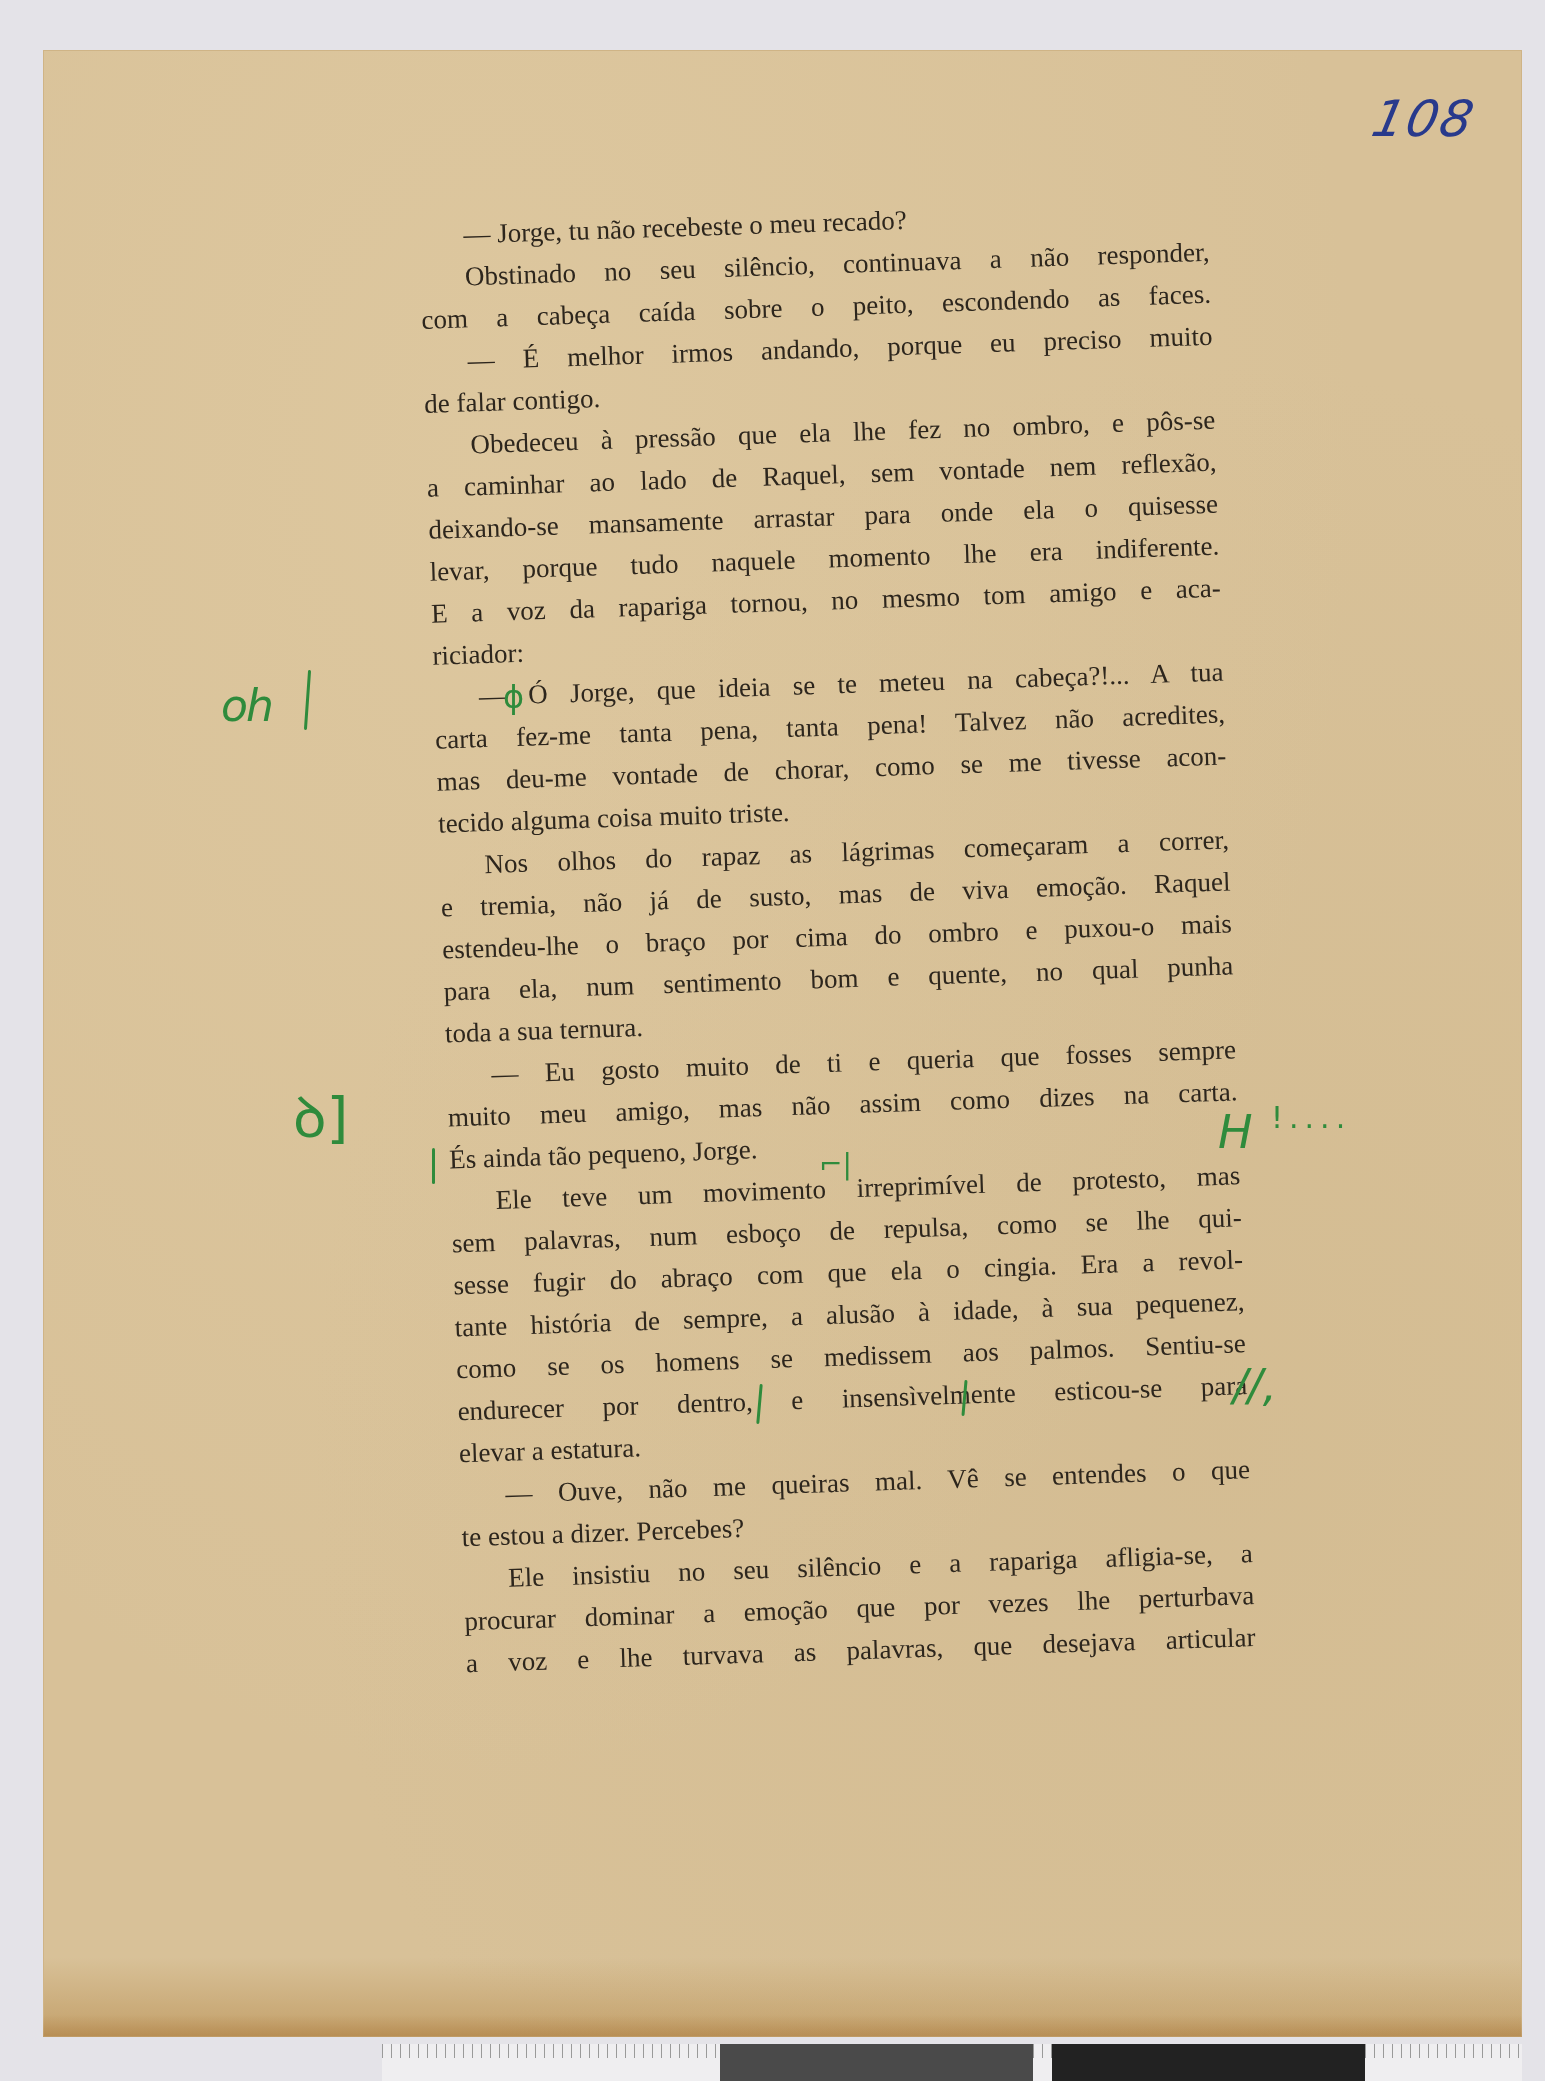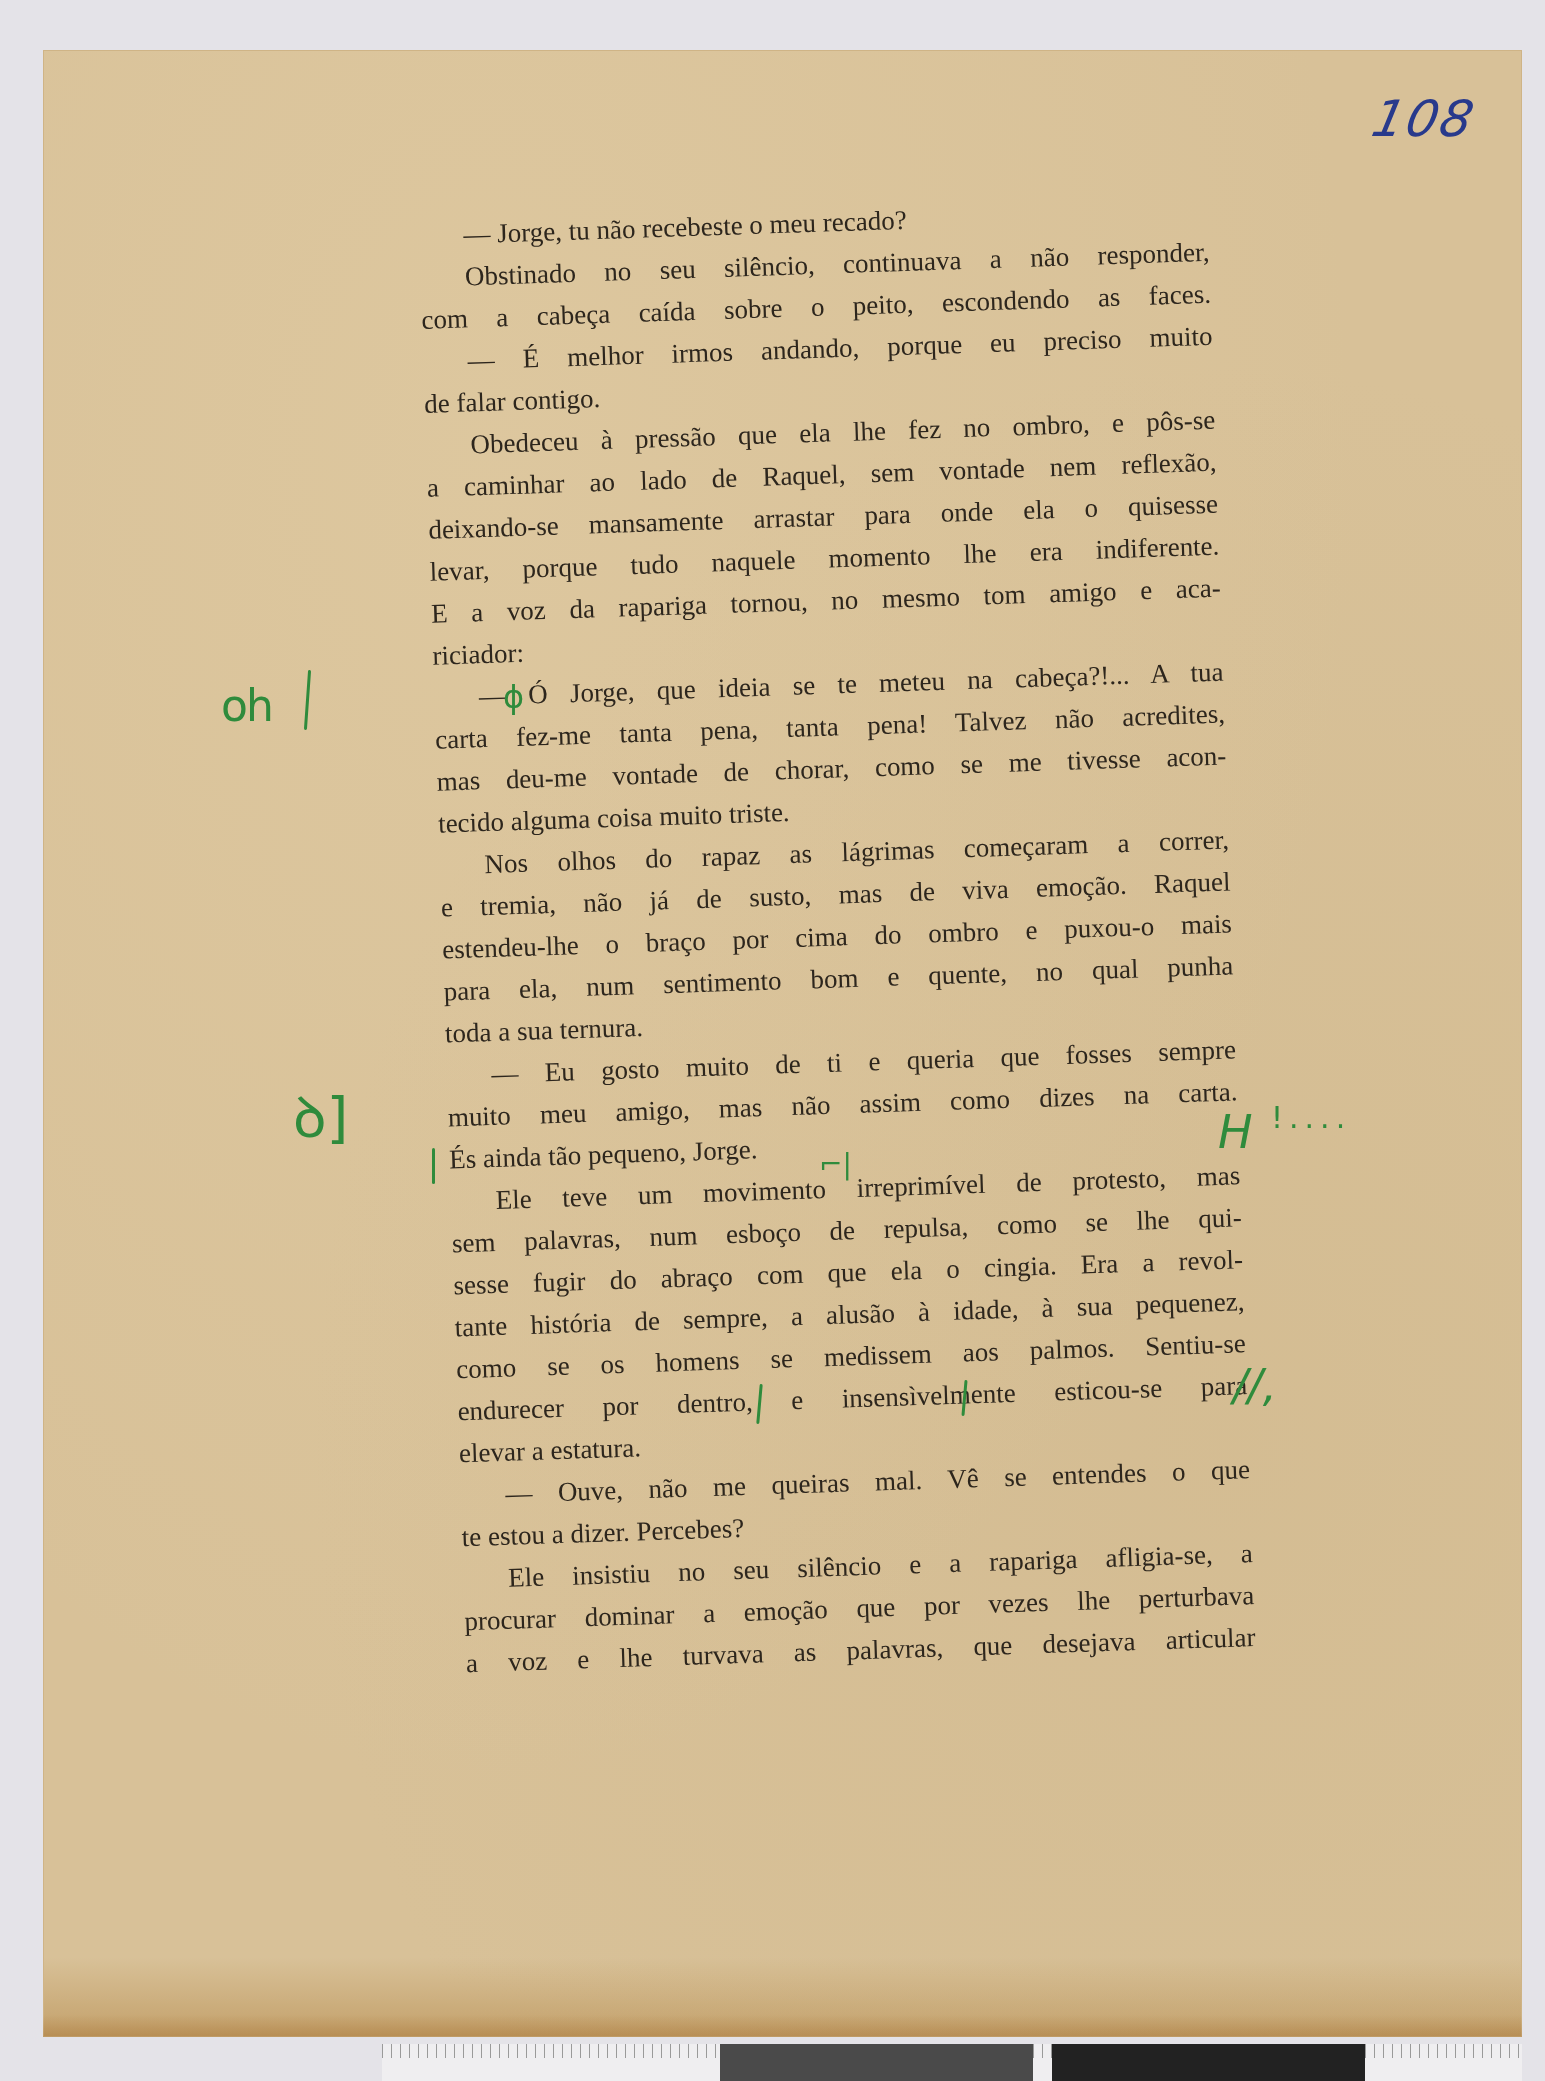--- a/index.html
+++ b/index.html
@@ -69,20 +69,21 @@
     }
     .annot {
       position: absolute;
       color: #2f8b3c;
       font-family: "DejaVu Sans", sans-serif;
     }
     .annot-oh {
       left: 178px;
       top: 630px;
       font-size: 44px;
+      font-style: italic;
       letter-spacing: -2px;
     }
     .annot-bar {
       position: absolute;
       background: #2f8b3c;
       width: 3px;
       border-radius: 2px;
     }
     .annot-delta {
       left: 250px;

